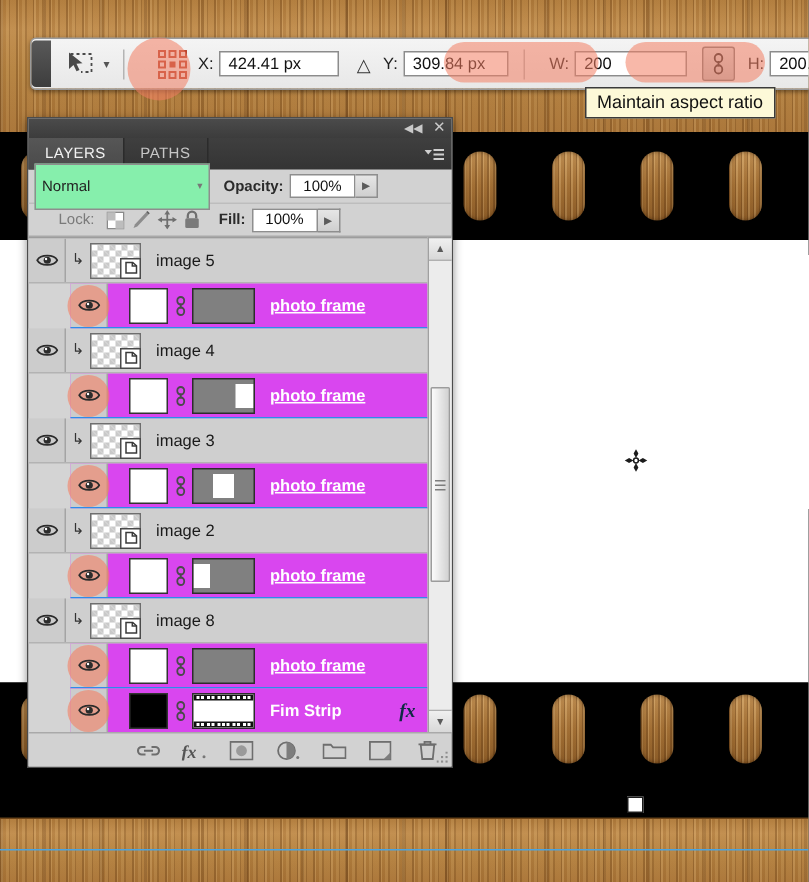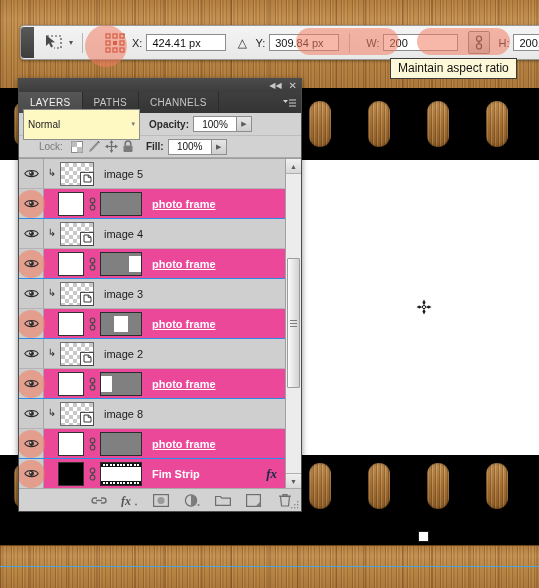--- a/index.html
+++ b/index.html
@@ -140,21 +140,21 @@
   .tabs-spacer{flex:1;}
   .panel-menu{
     width:22px;display:flex;align-items:center;justify-content:center;
     color:#cfcfcf;font-size:9px;
   }
   .blend-row{
     height:22px;background:#d2d2d2;display:flex;align-items:center;
     padding:0 4px;flex:0 0 auto;border-bottom:1px solid #bdbdbd;
   }
   .blend-select{
-    width:117px;height:31px;background:#fef9c3;border:1px solid #8e8e8e;
+    width:117px;height:31px;background:#86efac;border:1px solid #8e8e8e;
     font-size:10px;color:#222;display:flex;align-items:center;
     padding:0 4px;box-sizing:border-box;position:relative;
   }
   .blend-select .cv{position:absolute;right:4px;color:#777;font-size:7px;}
   .mini-lbl{font-size:10px;color:#2b2b2b;font-weight:bold;margin-left:9px;}
   .mini-val{
     width:44px;height:16px;background:#fff;border:1px solid #8e8e8e;
     font-size:10px;color:#111;display:flex;align-items:center;
     justify-content:center;margin-left:4px;box-sizing:border-box;
   }
@@ -169,21 +169,21 @@
     padding:0 20px;flex:0 0 auto;border-bottom:1px solid #a9a9a9;
   }
   .lock-lbl{font-size:10px;color:#7a7a7a;margin-right:6px;}
   .lock-ico{width:17px;height:16px;display:flex;align-items:center;justify-content:center;}
   .layers-wrap{flex:1;display:flex;min-height:0;background:#d4d4d4;}
   .layers-list{flex:1;overflow:hidden;border-top:1px solid #9d9d9d;}
   .lrow{
     height:30px;display:flex;align-items:center;position:relative;
     border-bottom:1px solid #b3b3b3;box-sizing:border-box;
   }
-  .lrow.sel{background:#ec4899;border-bottom:1px solid #2d8ceb;}
+  .lrow.sel{background:#d946ef;border-bottom:1px solid #2d8ceb;margin-left:28px;}
   .lrow.grp{background:#cfcfcf;}
   .eyecell{
     width:24px;height:100%;display:flex;align-items:center;justify-content:center;
     background:#cccccc;border-right:1px solid #a4a4a4;flex:0 0 auto;position:relative;
   }
   .eye-hl{
     position:absolute;left:-2px;top:1px;width:28px;height:28px;border-radius:50%;
     background:rgba(243,126,98,.60);
   }
   .indent{width:16px;flex:0 0 auto;display:flex;align-items:center;justify-content:center;}
@@ -383,21 +383,20 @@
 <div class="panel">
 
   <div class="panel-topbar">
     <span class="tb-btn">◀◀</span>
     <span class="tb-btn" style="font-size:10px;">✕</span>
   </div>
 
   <div class="tabs-row">
     <div class="tab active">LAYERS</div>
     <div class="tab">PATHS</div>
-    <div class="tab">CHANNELS</div>
     <div class="tabs-spacer"></div>
     <div class="panel-menu">
       <svg width="14" height="10" viewBox="0 0 14 10">
         <path d="M0 2 L5 2 L2.5 5 Z" fill="#cfcfcf"></path>
         <g stroke="#cfcfcf" stroke-width="1.2">
             <path d="M6 2 H13 M6 5 H13 M6 8 H13"></path>
           </g>
       </svg>
     </div>
   </div>

